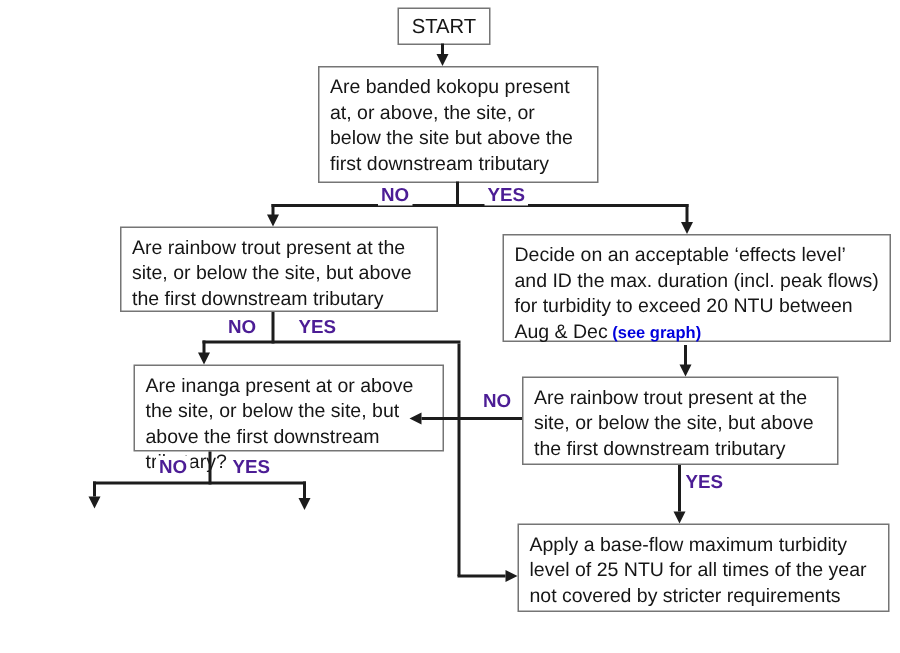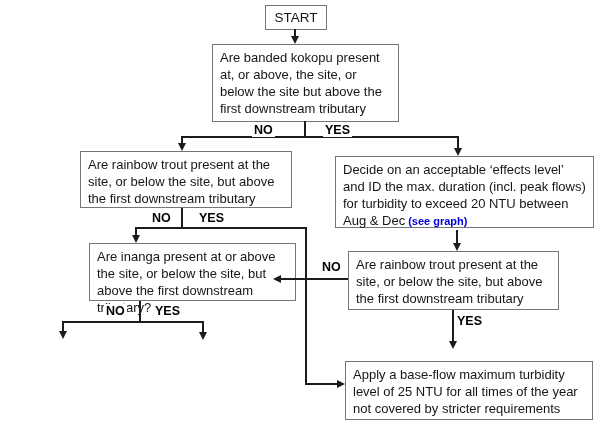--- a/index.html
+++ b/index.html
@@ -15,21 +15,21 @@
   }
   .node.center { text-align:center; padding:3px 2px; font-size:13.5px; }
   .hline, .vline { position:absolute; background:#1c1c1c; }
   .hline { height:2px; }
   .vline { width:2px; }
   .arr { position:absolute; width:0; height:0; }
   .arr.down  { border-left:4px solid transparent; border-right:4px solid transparent; border-top:8px solid #1c1c1c; }
   .arr.right { border-top:4px solid transparent; border-bottom:4px solid transparent; border-left:8px solid #1c1c1c; }
   .arr.left  { border-top:4px solid transparent; border-bottom:4px solid transparent; border-right:8px solid #1c1c1c; }
   .lbl {
-    position:absolute; color:#000000; background:#ffffff;
+    position:absolute; color:#4c1d95; background:#ffffff;
     font-weight:bold; font-size:12.5px; line-height:14px; padding:0 2px;
   }
   .see-graph { color:#0000dd; font-weight:bold; font-size:11px; margin-left:3px; white-space:nowrap; }
 </style>
 </head>
 <body>
 
 <div id="canvas">
 
   <div class="node center" style="left:265px;top:5px;width:62px;height:25px;">
@@ -51,21 +51,21 @@
   <div class="node" style="left:49px;top:243px;width:207px;height:58px;margin-left:40px;">
     <span>Are inanga present at or above the site, or below the site, but above the first downstream tributary?</span>
   </div>
 
   <div class="node" style="left:348px;top:251px;width:211px;height:59px;">
     <span>Are rainbow trout present at the site, or below the site, but above the first downstream tributary</span>
   </div>
 
 
 
-  <div class="node" style="left:345px;top:349px;width:248px;height:59px;margin-top:12px;">
+  <div class="node" style="left:345px;top:349px;width:248px;height:59px;">
     <span>Apply a base-flow maximum turbidity level of 25 NTU for all times of the year not covered by stricter requirements</span>
   </div>
 
   <div class="vline" style="left:294px;top:29px;height:8px;"></div>
   <div class="arr down" style="left:291px;top:36px;"></div>
 
   <div class="vline" style="left:304px;top:121px;height:16px;"></div>
   <div class="hline" style="left:181px;top:136px;width:278px;"></div>
   <div class="vline" style="left:181px;top:136px;height:8px;"></div>
   <div class="arr down" style="left:178px;top:143px;"></div>

